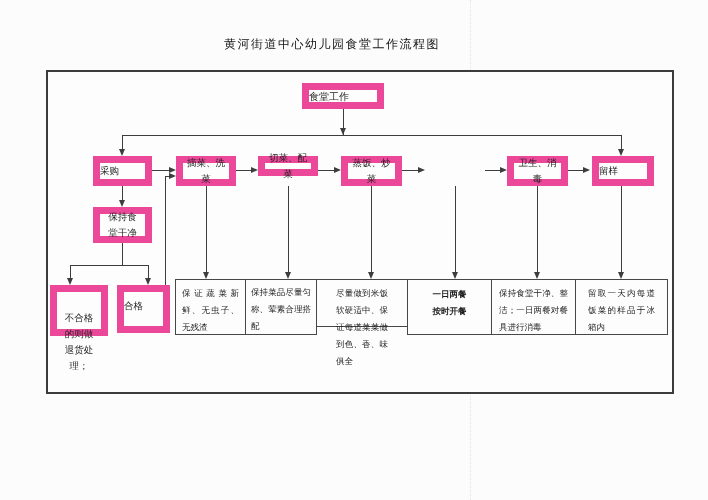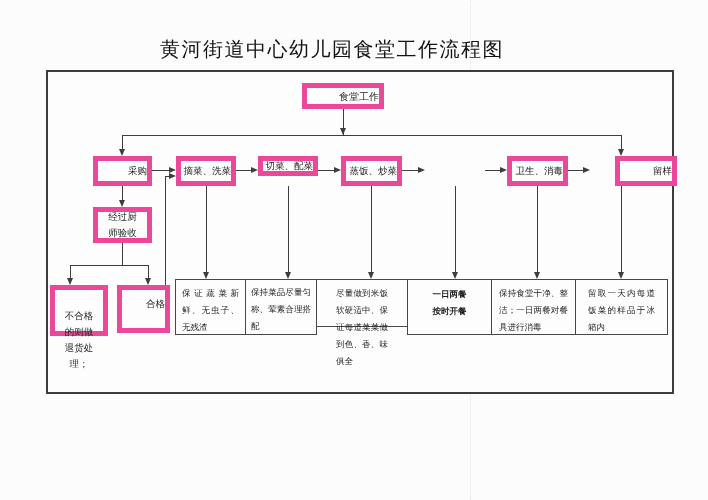--- a/index.html
+++ b/index.html
@@ -7,34 +7,34 @@
     width:708px;height:500px;
     background:#fcfcfc;
     font-family:"Liberation Serif","DejaVu Serif",serif;
     color:#1e1e1e;
     position:relative;
     overflow:hidden;
   }
   .canvas{position:absolute;left:0;top:0;width:708px;height:500px;}
   .title{
     position:absolute;left:0;top:36px;width:664px;
-    text-align:center;font-size:20px;letter-spacing:1.5px;
+    text-align:center;font-size:12px;letter-spacing:1.5px;
     color:#141414;
   }
   .frame{
     position:absolute;left:46px;top:70px;width:628px;height:324px;
     border:2px solid #3c3c3c;background:#fdfdfd;
     box-sizing:border-box;
   }
   .box{
     position:absolute;
-    border:5px solid #ec4899;
+    border:7px solid #ec4899;
     background:#fdfdfd;
     box-sizing:border-box;
-    display:flex;align-items:center;justify-content:flex-end;
+    display:flex;align-items:center;justify-content:flex-start;
     font-size:9.5px;line-height:1.7;
     text-align:center;color:#1e1e1e;
   }
   .note{
     position:absolute;
     border:1px solid #474747;
     background:#fdfdfd;
     box-sizing:border-box;
     font-size:8.5px;line-height:17px;
     text-align:justify;text-justify:inter-ideograph;
@@ -77,41 +77,41 @@
   </div>
   <div class="box" style="left:258px;top:156px;width:60px;height:20px;">
     <span>切菜、配菜</span>
   </div>
   <div class="box" style="left:341px;top:156px;width:61px;height:30px;">
     <span>蒸饭、炒菜</span>
   </div>
   <div class="box" style="left:507px;top:156px;width:61px;height:30px;">
     <span>卫生、消毒</span>
   </div>
-  <div class="box" style="left:615px;top:156px;width:62px;height:30px;">
+  <div class="box" style="left:592px;top:156px;width:62px;height:30px;">
     <span>留样</span>
   </div>
 
   <div class="line" style="left:152px;top:170px;width:17px;height:1px;"></div>
   <div class="arr right" style="left:169px;top:167px;"></div>
   <div class="line" style="left:236px;top:170px;width:15px;height:1px;"></div>
   <div class="arr right" style="left:251px;top:167px;"></div>
   <div class="line" style="left:318px;top:170px;width:16px;height:1px;"></div>
   <div class="arr right" style="left:334px;top:167px;"></div>
   <div class="line" style="left:402px;top:170px;width:16px;height:1px;"></div>
   <div class="arr right" style="left:418px;top:167px;"></div>
   <div class="line" style="left:485px;top:170px;width:15px;height:1px;"></div>
   <div class="arr right" style="left:500px;top:167px;"></div>
   <div class="line" style="left:568px;top:170px;width:15px;height:1px;"></div>
   <div class="arr right" style="left:583px;top:167px;"></div>
 
   <div class="line" style="left:122px;top:186px;width:1px;height:14px;"></div>
   <div class="arr down" style="left:119px;top:200px;"></div>
   <div class="box" style="left:93px;top:207px;width:59px;height:36px;padding:0 8px;">
-    <span>经过厨师验收</span>
+    <span>保持食堂干净</span>
   </div>
 
   <div class="line" style="left:122px;top:243px;width:1px;height:22px;"></div>
   <div class="line" style="left:70px;top:265px;width:79px;height:1px;"></div>
   <div class="line" style="left:70px;top:265px;width:1px;height:13px;"></div>
   <div class="arr down" style="left:67px;top:278px;"></div>
   <div class="line" style="left:148px;top:265px;width:1px;height:13px;"></div>
   <div class="arr down" style="left:145px;top:278px;"></div>
 
   <div class="box" style="left:50px;top:285px;width:58px;height:51px;padding:18px 7px;align-items:flex-start;">

